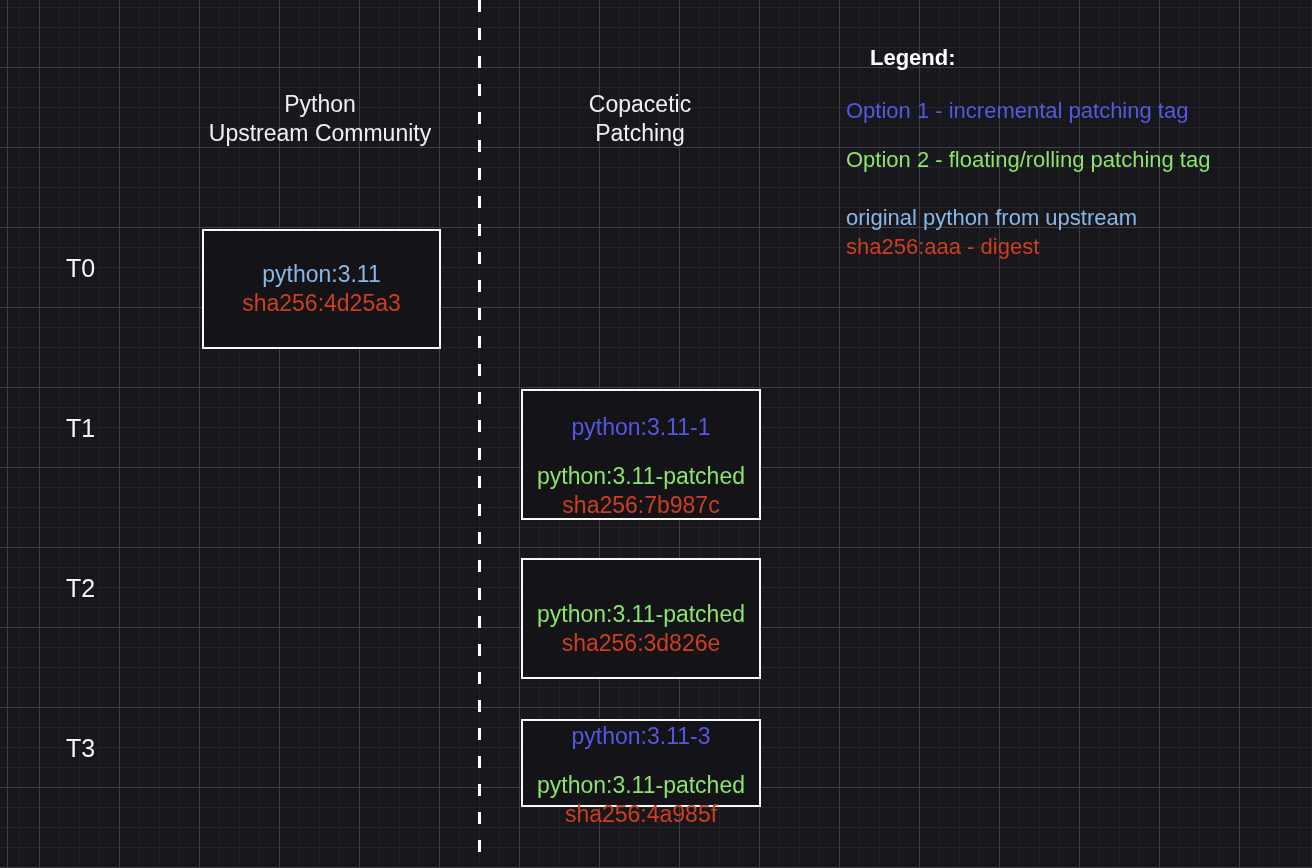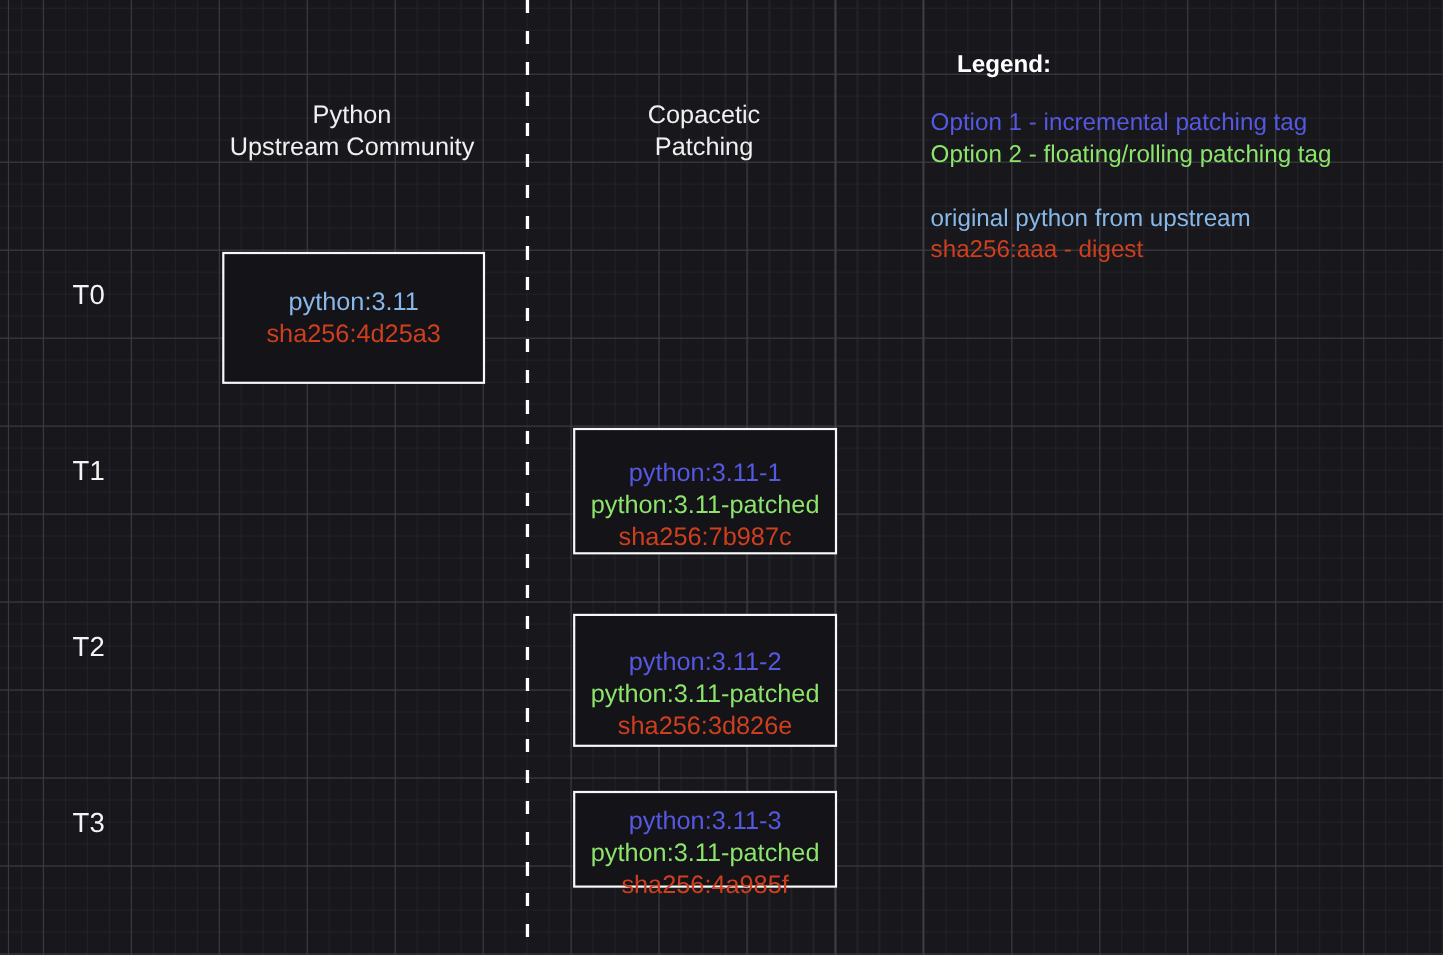--- a/index.html
+++ b/index.html
@@ -39,25 +39,25 @@
     font-size: 25px; line-height: 30px;
   }
   #t0 { top: 253px; } #t1 { top: 413px; } #t2 { top: 573px; } #t3 { top: 733px; }
   .img-box {
     position: absolute; box-sizing: border-box;
     background: #131318; border: 2px solid #f8f8f8;
     display: flex; flex-direction: column; justify-content: center;
     text-align: center; font-size: 23px; line-height: 29px; white-space: nowrap;
   }
   #box-t0 { left: 202px; top: 229px; width: 239px; height: 120px; }
-  #box-t1 { left: 521px; top: 389px; width: 240px; height: 115px; }
+  #box-t1 { left: 521px; top: 389px; width: 240px; height: 131px; }
   #box-t2 { left: 521px; top: 558px; width: 240px; height: 121px; }
   #box-t3 { left: 521px; top: 719px; width: 240px; height: 88px; }
   .c-blue   { color: #5558e0; margin-top: 24px; }
-  .c-green  { color: #8ce46b; }
+  .c-green  { color: #8ce46b; margin-top: 20px; }
   .c-lblue  { color: #88b8e8; }
   .c-orange { color: #cf3f1e; }
 </style>
 </head>
 <body>
 
 <div class="canvas">
 
   <div class="divider"></div>
 
@@ -90,21 +90,20 @@
     <div class="c-orange">sha256:4d25a3</div>
   </div>
 
   <div class="img-box" id="box-t1">
     <div class="c-blue">python:3.11-1</div>
     <div class="c-green">python:3.11-patched</div>
     <div class="c-orange">sha256:7b987c</div>
   </div>
 
   <div class="img-box" id="box-t2">
-    <div class="c-blue">python:3.11-2</div>
     <div class="c-green">python:3.11-patched</div>
     <div class="c-orange">sha256:3d826e</div>
   </div>
 
   <div class="img-box" id="box-t3">
     <div class="c-blue">python:3.11-3</div>
     <div class="c-green">python:3.11-patched</div>
     <div class="c-orange">sha256:4a985f</div>
   </div>
 

